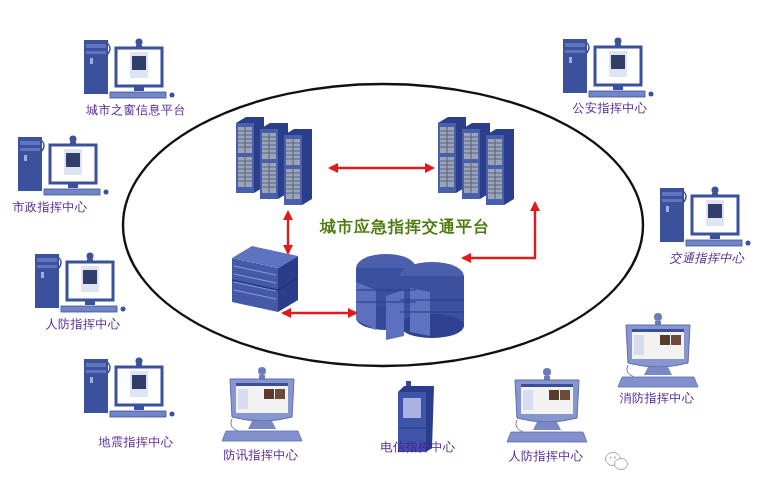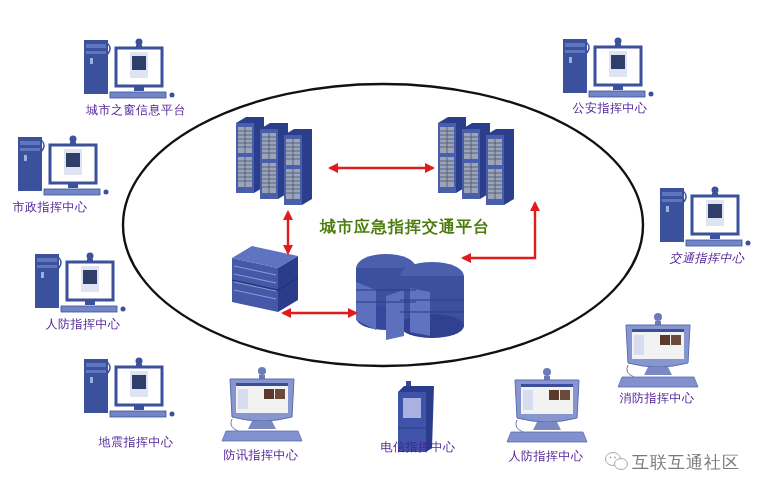--- a/index.html
+++ b/index.html
@@ -133,14 +133,13 @@
 <div class="lbl" style="left:657px;top:390px;">消防指挥中心</div>
 <div class="lbl" style="left:136px;top:434px;">地震指挥中心</div>
 <div class="lbl" style="left:261px;top:447px;">防讯指挥中心</div>
 <div class="lbl" style="left:418px;top:439px;">电信指挥中心</div>
 <div class="lbl" style="left:546px;top:448px;">人防指挥中心</div>
 
 <div class="center-title">城市应急指挥交通平台</div>
 
 <div class="brand">
   <span style="width:24px;height:20px;display:inline-block;"></span>
-  <span class="brand-text">互联互通社区</span>
 </div>
 
 </body></html>

